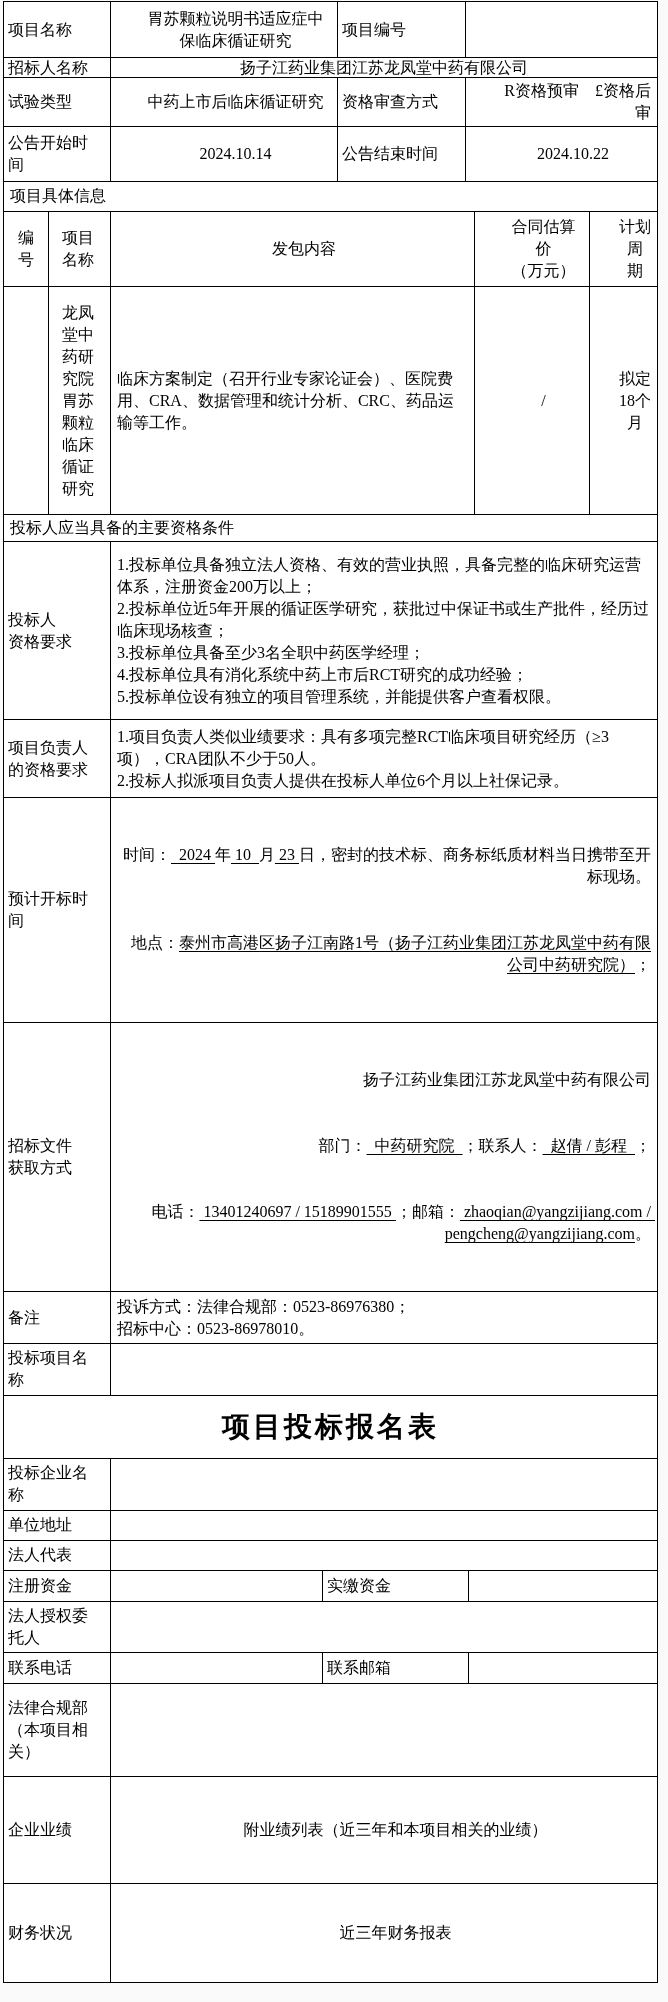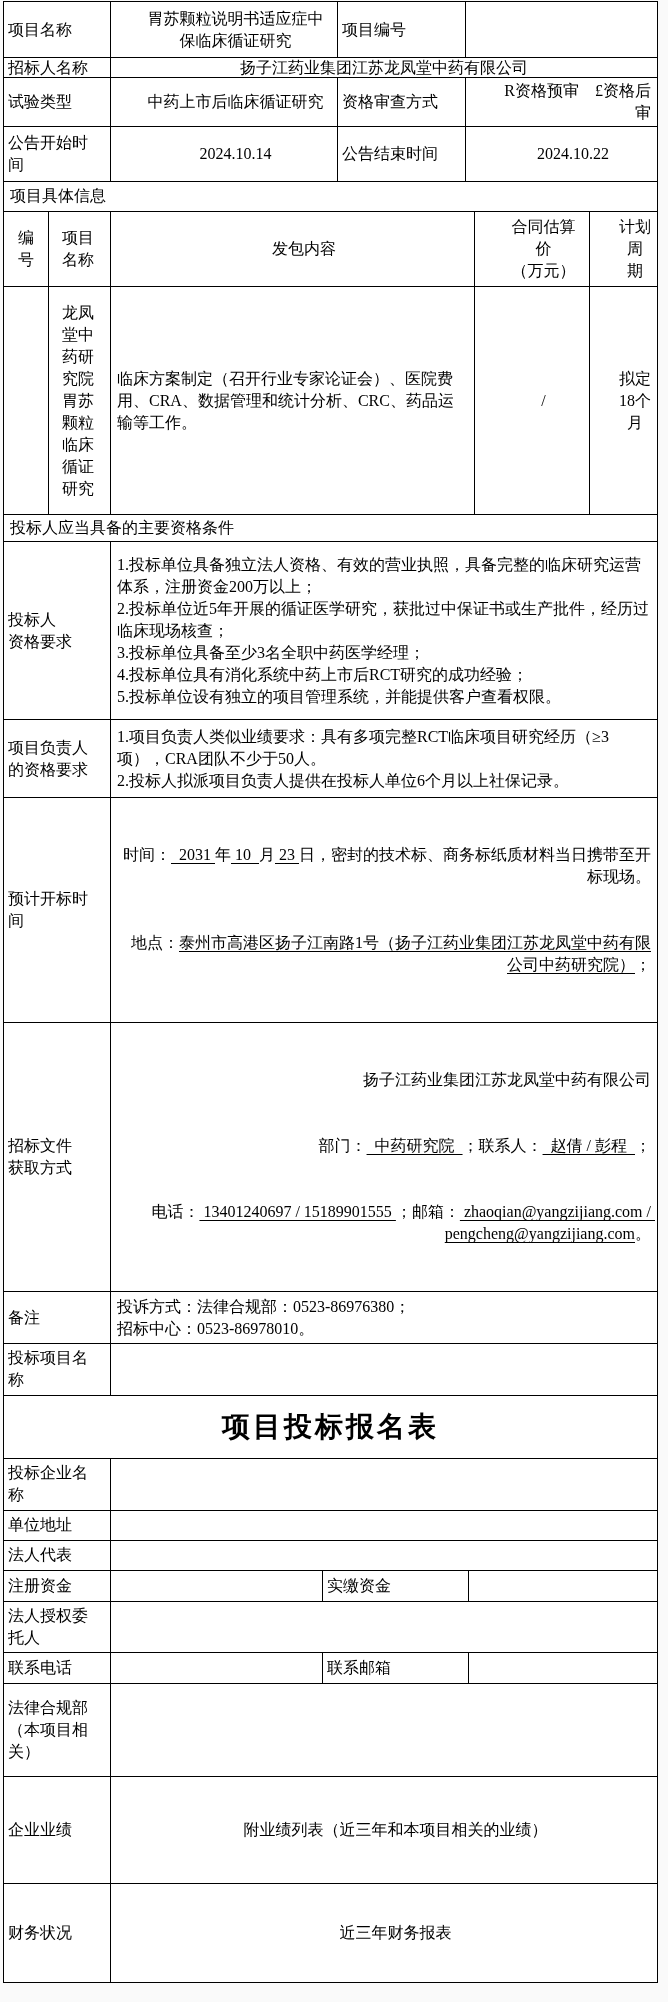--- a/index.html
+++ b/index.html
@@ -142,21 +142,21 @@
             <div>1.项目负责人类似业绩要求：具有多项完整RCT临床项目研究经历（≥3项），CRA团队不少于50人。</div>
             <div>2.投标人拟派项目负责人提供在投标人单位6个月以上社保记录。</div>
           </td>
     </tr>
     <tr style="height:100px">
       <td class="lab">
             <div>预计开标时</div>
             <div>间</div>
           </td>
       <td class="pre">
-        <div><span>时间：</span><span class="u">  2031 </span><span>年</span><span class="u"> 10  </span><span>月</span><span class="u"> 23 </span><span>日，密封的技术标、商务标纸质材料当日携带至开标现场。</span></div>
+        <div><span>时间：</span><span class="u">  2024 </span><span>年</span><span class="u"> 10  </span><span>月</span><span class="u"> 23 </span><span>日，密封的技术标、商务标纸质材料当日携带至开标现场。</span></div>
         <div><span>地点：</span><span class="u">泰州市高港区扬子江南路1号（扬子江药业集团江苏龙凤堂中药有限公司中药研究院）</span><span>；</span></div>
       </td>
     </tr>
     <tr style="height:101px">
       <td class="lab">
             <div>招标文件</div>
             <div>获取方式</div>
           </td>
       <td class="pre">
         <div><span>扬子江药业集团江苏龙凤堂中药有限公司</span></div>

